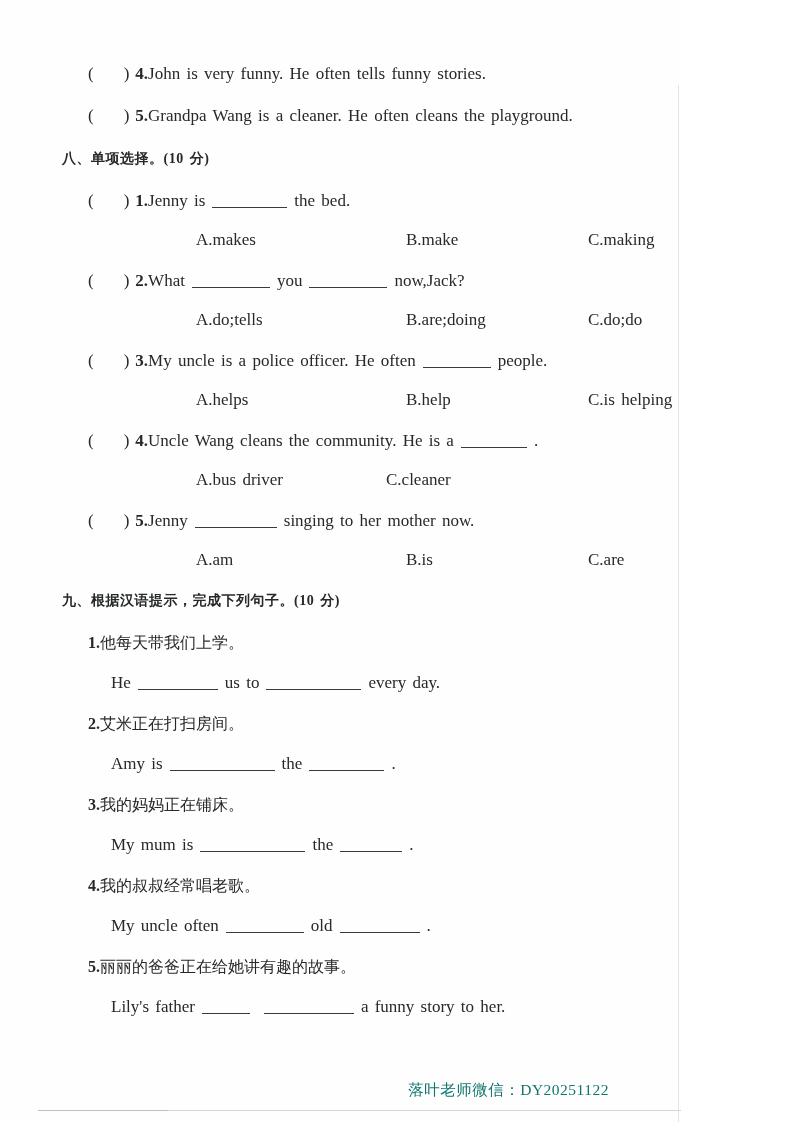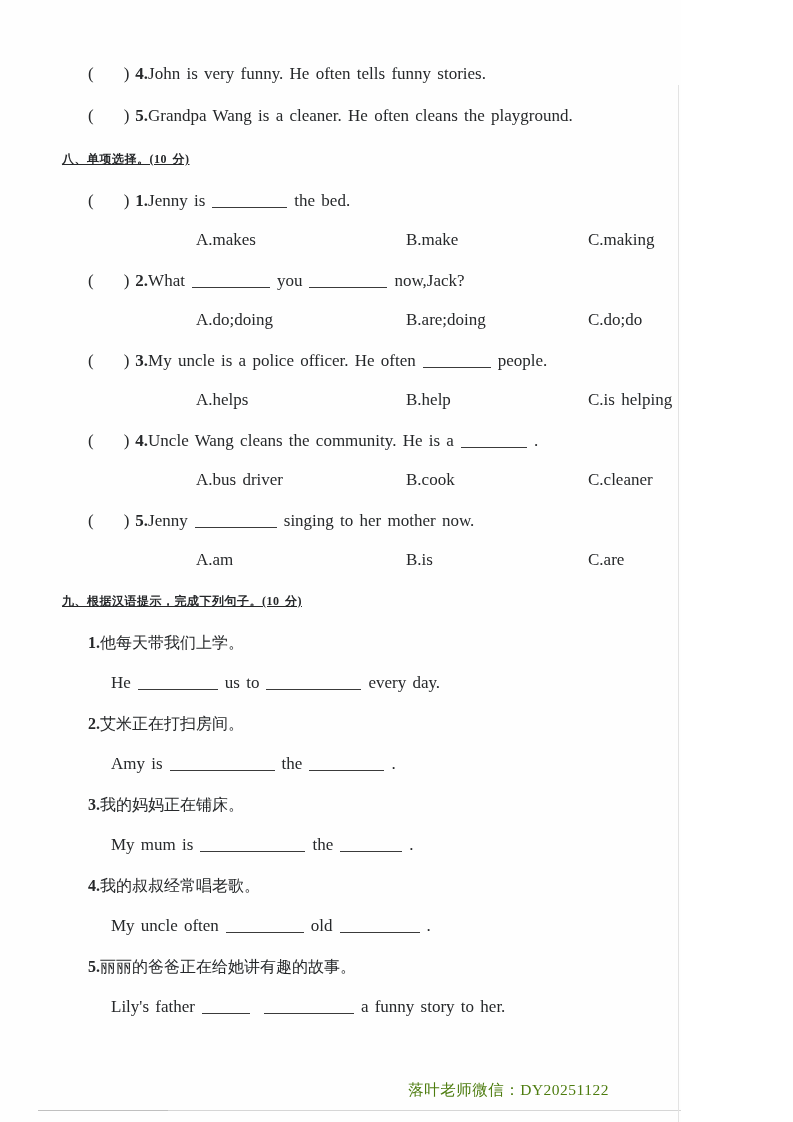--- a/index.html
+++ b/index.html
@@ -10,22 +10,22 @@
     color:#26282a;
     font-family:"Liberation Serif",serif;
     font-size:17px;
     overflow:hidden;
     word-spacing:2px;
   }
   .content{padding:62px 0 0 88px;}
   .row{white-space:nowrap;}
   .tf-row{height:24px;line-height:24px;margin-bottom:18px;}
   .sec-heading{
-    font-size:12px;font-weight:bold;margin:16px 16px 16px -26px;
-    height:26px;line-height:26px;letter-spacing:0.5px;text-decoration:underline;
+    font-size:14px;font-weight:bold;margin:16px 16px 16px -26px;
+    height:26px;line-height:26px;letter-spacing:0.5px;
   }
   .q-row{height:26px;line-height:26px;margin-bottom:14px;}
   .opt-row{display:flex;height:24px;line-height:24px;margin-bottom:16px;}
   .opt-a{margin-left:108px;width:190px;}
   .opt-b{width:182px;margin-left:20px;}
   .opt-c{flex:1;}
   .cn-row{height:26px;line-height:26px;margin-bottom:13px;font-size:16px;}
   .en-row{height:28px;line-height:28px;margin-bottom:14px;margin-left:23px;}
   .bracket-open{display:inline-block;}
   .bracket-gap{display:inline-block;width:30px;}
@@ -33,21 +33,21 @@
   .qnum{font-weight:bold;}
   .blank{
     display:inline-block;
     border-bottom:1.5px solid #3a3a3a;
     height:16px;
     margin:0 7px;
     vertical-align:-2px;
   }
   .watermark{
     position:absolute;top:1080px;right:72px;
-    color:#4d7c0f;font-size:15.5px;letter-spacing:0.5px;
+    color:#0f766e;font-size:15.5px;letter-spacing:0.5px;
   }
   .bottom-rule{
     position:absolute;left:38px;right:0;top:1110px;
     height:1px;background:#d6d6d6;
   }
   .bottom-rule-dark{
     position:absolute;left:38px;top:1110px;width:130px;
     height:1px;background:#c0c0c0;
   }
   .right-rule{
@@ -70,34 +70,33 @@
 
     <div id="q-list">
         <div class="row q-row"><span class="bracket-open">(</span><span class="bracket-gap"></span><span class="bracket-close">)</span><span class="qnum">1.</span><span>Jenny is</span><span class="blank" style="width: 75px;"></span><span>the bed.</span></div>
         <div class="opt-row">
           <span class="opt opt-a">A.makes</span>
           <span class="opt opt-b">B.make</span>
           <span class="opt opt-c">C.making</span>
         </div>
         <div class="row q-row"><span class="bracket-open">(</span><span class="bracket-gap"></span><span class="bracket-close">)</span><span class="qnum">2.</span><span>What</span><span class="blank" style="width: 78px;"></span><span>you</span><span class="blank" style="width: 78px;"></span><span>now,Jack?</span></div>
         <div class="opt-row">
-          <span class="opt opt-a">A.do;doing</span>
+          <span class="opt opt-a">A.do;tells</span>
           <span class="opt opt-b">B.are;doing</span>
           <span class="opt opt-c">C.do;do</span>
         </div>
         <div class="row q-row"><span class="bracket-open">(</span><span class="bracket-gap"></span><span class="bracket-close">)</span><span class="qnum">3.</span><span>My uncle is a police officer. He often</span><span class="blank" style="width: 68px;"></span><span>people.</span></div>
         <div class="opt-row">
           <span class="opt opt-a">A.helps</span>
           <span class="opt opt-b">B.help</span>
           <span class="opt opt-c">C.is helping</span>
         </div>
         <div class="row q-row"><span class="bracket-open">(</span><span class="bracket-gap"></span><span class="bracket-close">)</span><span class="qnum">4.</span><span>Uncle Wang cleans the community. He is a</span><span class="blank" style="width: 66px;"></span><span>.</span></div>
         <div class="opt-row">
           <span class="opt opt-a">A.bus driver</span>
-          <span class="opt opt-b">B.cook</span>
           <span class="opt opt-c">C.cleaner</span>
         </div>
         <div class="row q-row"><span class="bracket-open">(</span><span class="bracket-gap"></span><span class="bracket-close">)</span><span class="qnum">5.</span><span>Jenny</span><span class="blank" style="width: 82px;"></span><span>singing to her mother now.</span></div>
         <div class="opt-row">
           <span class="opt opt-a">A.am</span>
           <span class="opt opt-b">B.is</span>
           <span class="opt opt-c">C.are</span>
         </div>
       </div>
 

